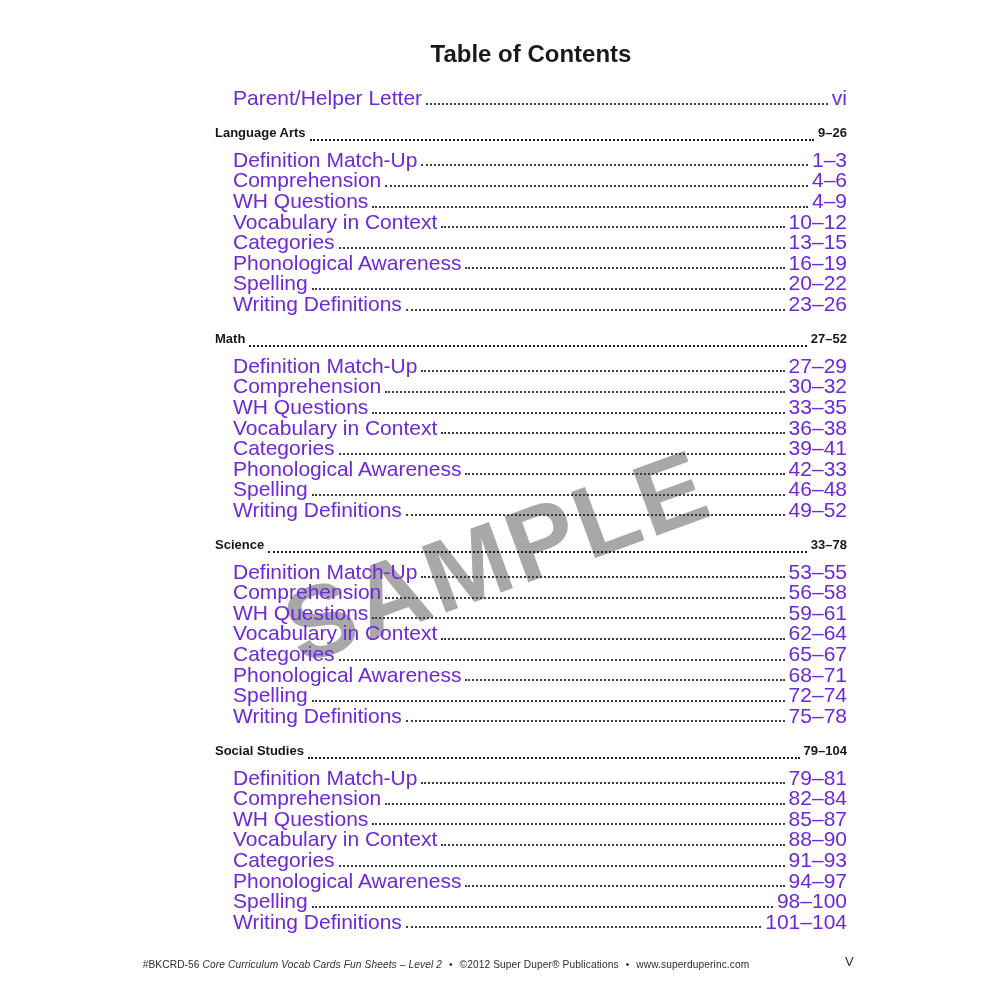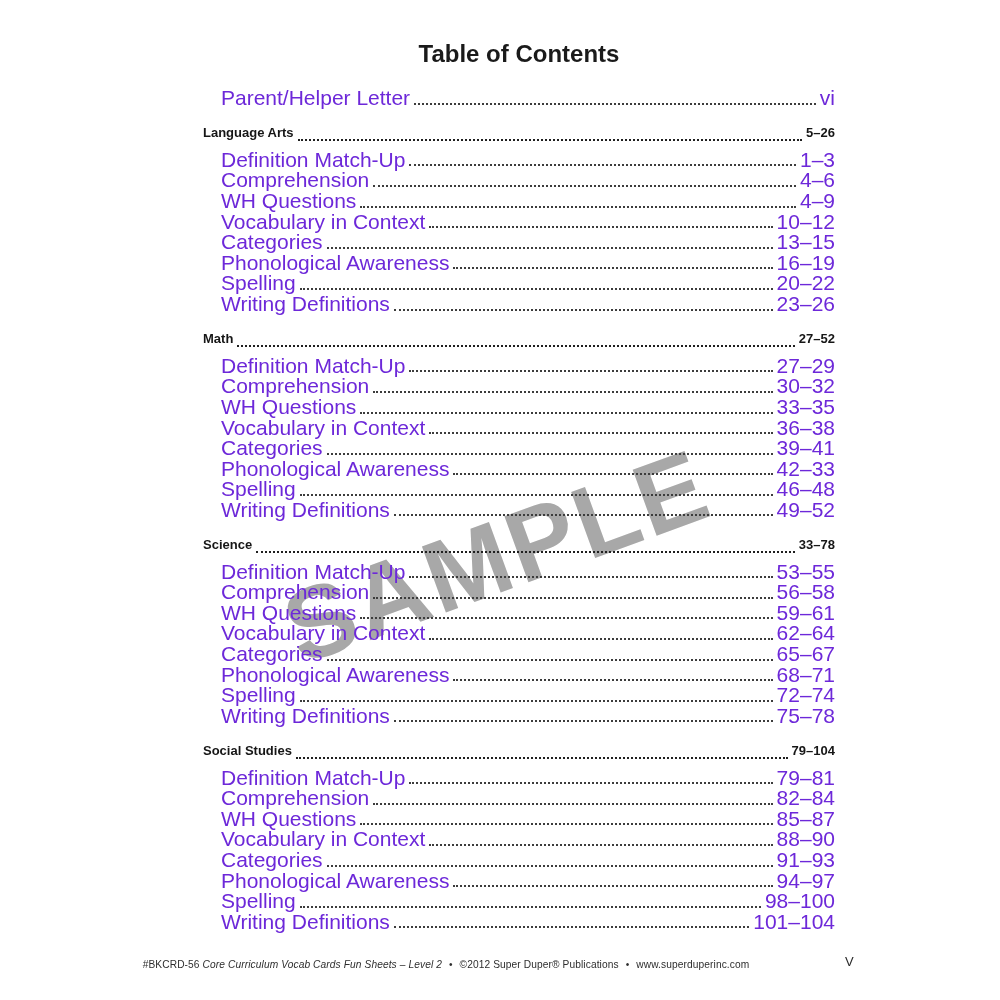--- a/index.html
+++ b/index.html
@@ -28,21 +28,21 @@
     font-size: 102px;
     font-weight: 700;
     letter-spacing: 3px;
     color: #a8a8a8;
     z-index: 0;
     white-space: nowrap;
     user-select: none;
   }
   .content {
     position: absolute;
-    left: 203px;
+    left: 215px;
     top: 0;
     width: 632px;
     z-index: 1;
   }
   .page-title {
     margin-top: 40px;
     font-size: 24px;
     line-height: 28px;
     font-weight: 700;
     text-align: center;
@@ -123,21 +123,21 @@
     <div class="page-title">Table of Contents</div>
     <div class="toc">
         <div class="row entry front">
           <span class="label">Parent/Helper Letter</span>
           <span class="dots"></span>
           <span class="pages">vi</span>
         </div>
         <div class="row section">
           <span class="label">Language Arts</span>
           <span class="dots"></span>
-          <span class="pages">5–26</span>
+          <span class="pages">9–26</span>
         </div>
         <div class="row entry">
           <span class="label">Definition Match-Up</span>
           <span class="dots"></span>
           <span class="pages">1–3</span>
         </div>
         <div class="row entry">
           <span class="label">Comprehension</span>
           <span class="dots"></span>
           <span class="pages">4–6</span>

